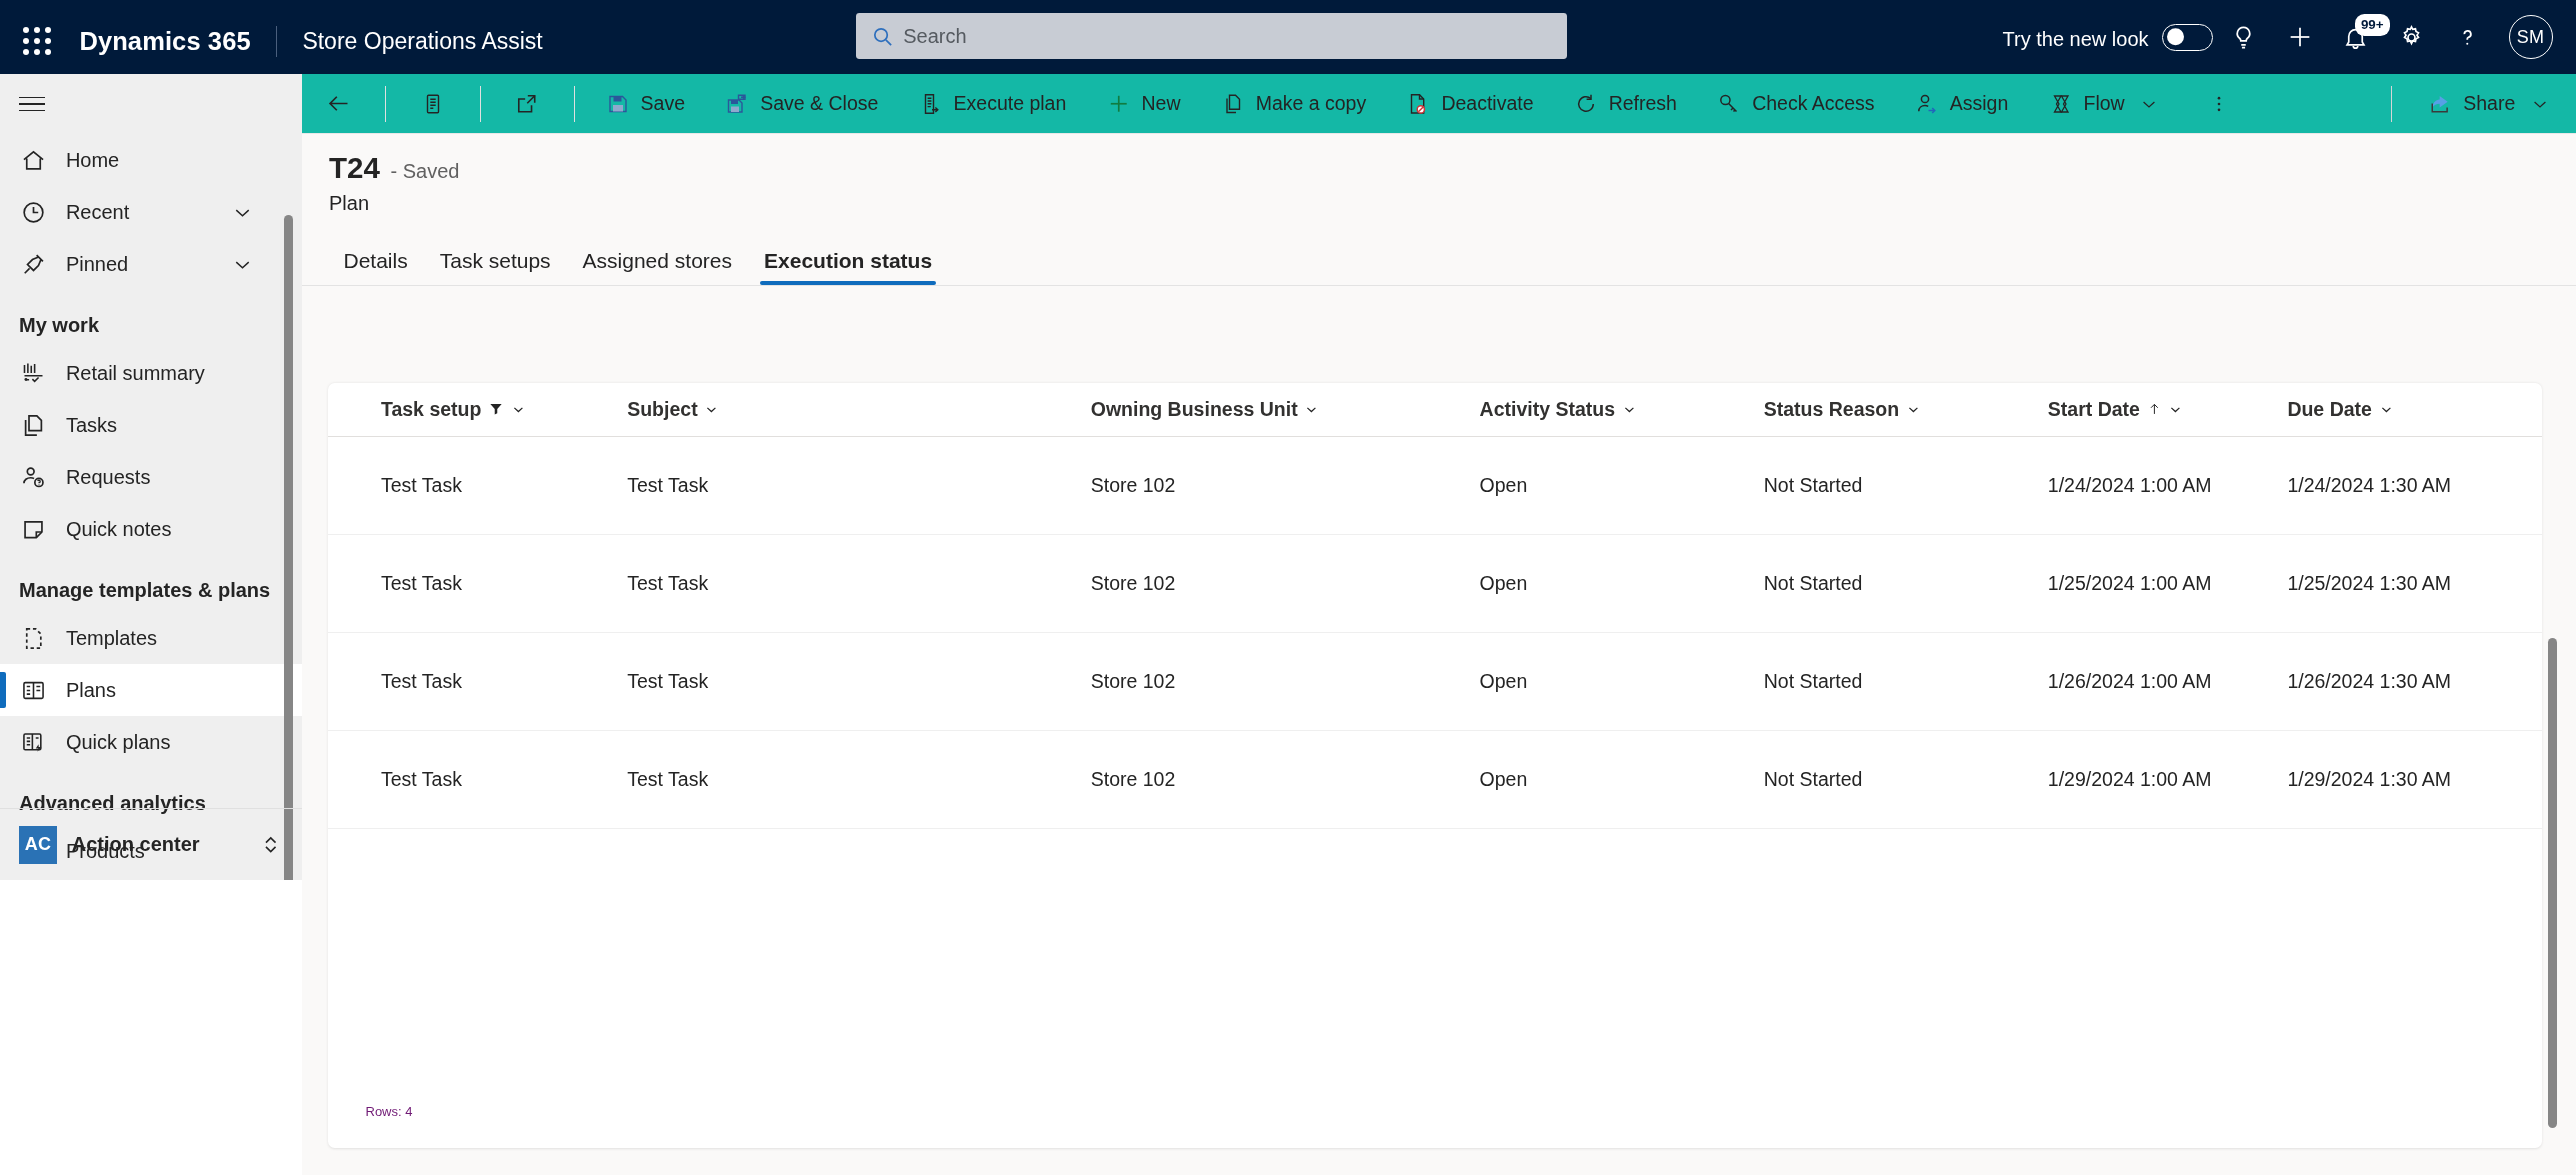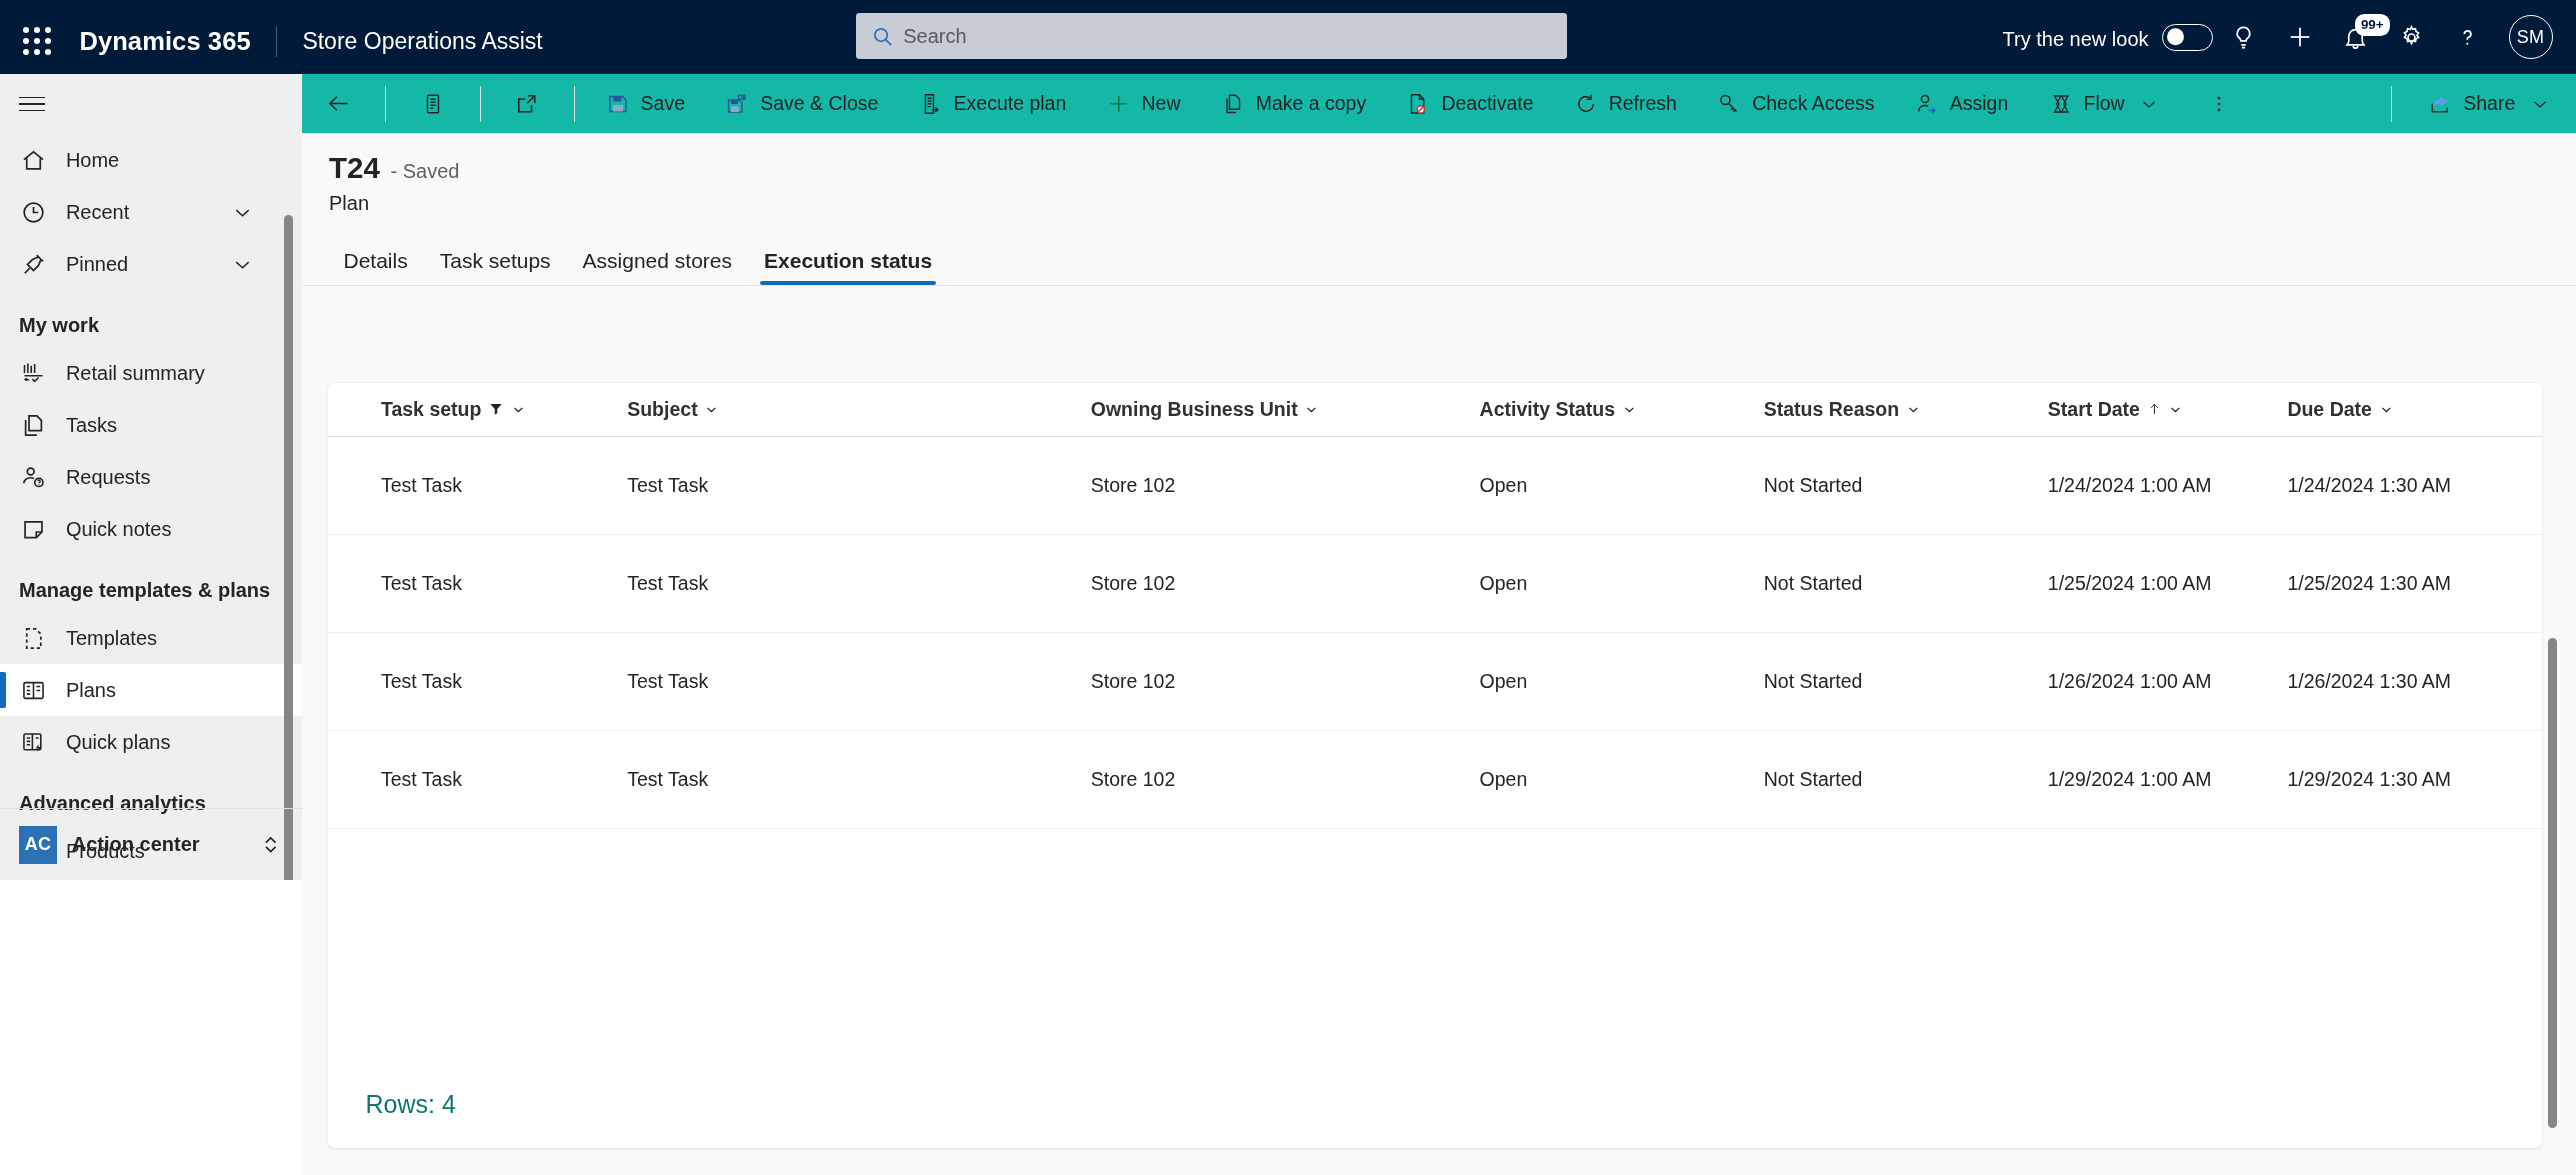--- a/index.html
+++ b/index.html
@@ -189,21 +189,21 @@
   .col-tasksetup { width: 221px; }
   .col-subject { width: 416px; }
   .col-obu { width: 349px; }
   .col-actst { width: 255px; }
   .col-reason { width: 255px; }
   .col-start { width: 215px; }
   .col-due { width: 228px; }
   .hcell { display: flex; align-items: center; gap: 6.7px; }
   .lnk { color: #2266bb; cursor: pointer; }
   .rows-footer {
-    margin-top: auto; padding: 0 0 29.5px 38px; font-size: 25px; color: #0f766e;
+    margin-top: auto; padding: 0 0 29.5px 38px; font-size: 13px; color: #701a75;
   }
   .main-scrollbar {
     position: absolute; right: 19px; top: 564px; width: 9.4px; height: 490px;
     background: #868686; border-radius: 4.7px;
   }
   svg { display: block; }
 </style>
 </head>
 <body>
 

